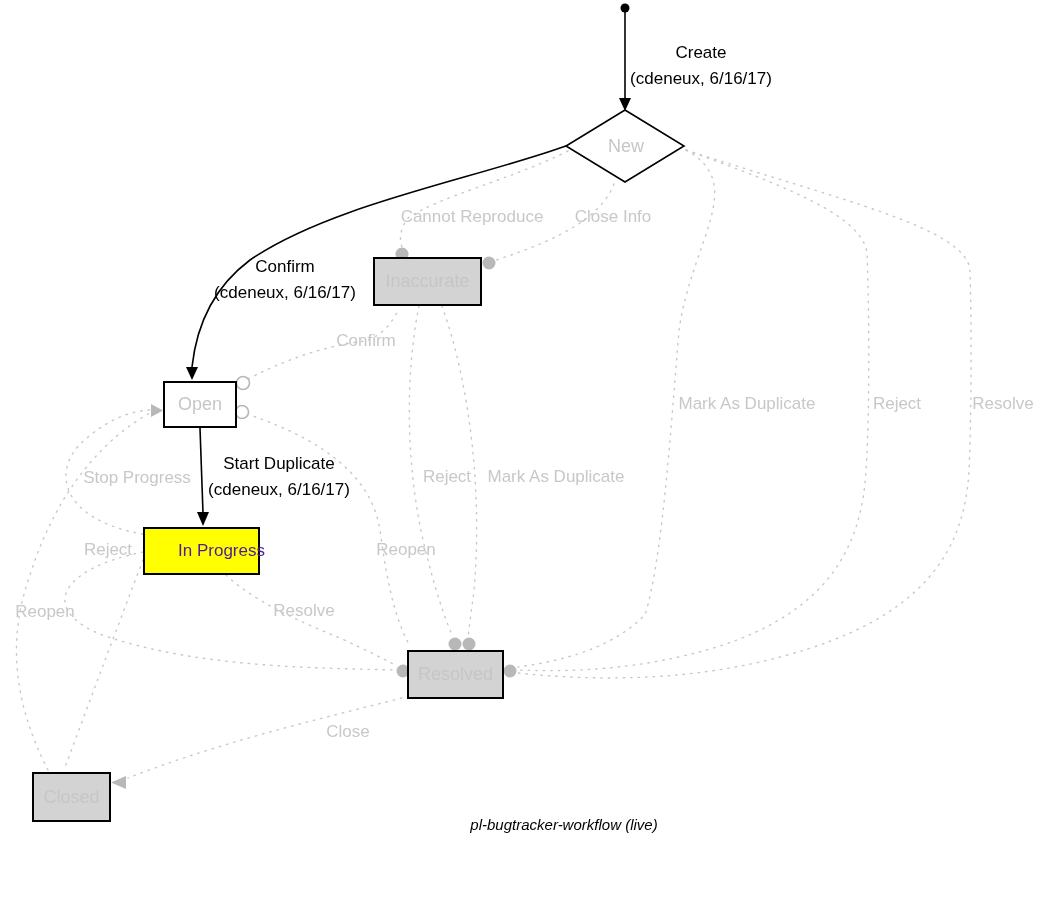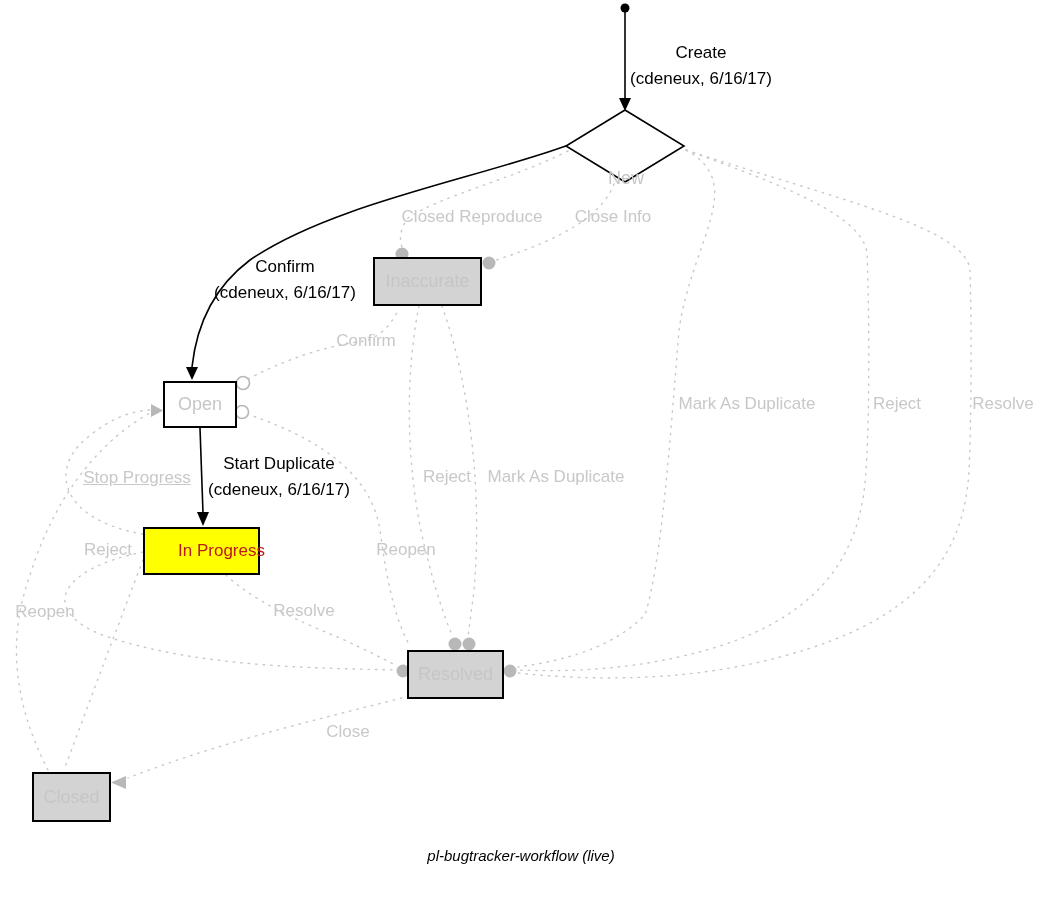--- a/index.html
+++ b/index.html
@@ -8,21 +8,21 @@
     font-family:"Liberation Sans", sans-serif;overflow:hidden;
   }
   svg.layer{position:absolute;left:0;top:0;}
   .state{
     position:absolute;border:2px solid #000;box-sizing:border-box;
     display:flex;align-items:center;justify-content:center;
     font-size:18px;color:#c6c6c6;white-space:nowrap;
   }
   .state.gray{background:#d3d3d3;}
   .state.white{background:#ffffff;}
-  .state.yellow{background:#ffff00;color:#b91c1c;padding-left:40px;}
+  .state.yellow{background:#ffff00;color:#4c1d95;padding-left:40px;}
   .diamond-label{
     position:absolute;transform:translate(-50%,-50%);
     font-size:18px;color:#c6c6c6;white-space:nowrap;
   }
   .elabel{
     position:absolute;transform:translate(-50%,-50%);
     font-size:17px;color:#c8c8c8;white-space:nowrap;
   }
   .elabel-black{
     position:absolute;transform:translate(-50%,-50%);
@@ -77,21 +77,21 @@
     <path d="M 625,12 L 625,99" fill="none" stroke="#000" stroke-width="1.6"></path>
     <polygon points="619,98 631,98 625,111" fill="#000"></polygon>
     <path d="M 566,146 C 470,180 330,205 250,260 C 210,290 196,330 192,367" fill="none" stroke="#000" stroke-width="1.6"></path>
     <polygon points="186,367 198,367 192,380" fill="#000"></polygon>
     <path d="M 200,428 L 203,513" fill="none" stroke="#000" stroke-width="1.6"></path>
     <polygon points="197,512 209,512 203,526" fill="#000"></polygon>
 
     <polygon points="625,110 684,146 625,182 566,146" fill="#ffffff" stroke="#000" stroke-width="1.6"></polygon>
   </svg>
 
-  <div class="diamond-label" style="left:626px;top:146px;margin-top:32px;">New</div>
+  <div class="diamond-label" style="left:626px;top:146px;">New</div>
 
   <div class="state white" style="left:163px;top:381px;width:74px;height:47px;">
     <span>Open</span>
   </div>
 
   <div class="state yellow" style="left:143px;top:527px;width:117px;height:48px;font-size:17px;">
     <span>In Progress</span>
   </div>
 
   <div class="state gray" style="left:373px;top:257px;width:109px;height:49px;">
@@ -114,30 +114,30 @@
   <div class="elabel-black" style="left:285px;top:280px;">
     <div>Confirm</div>
     <div>(cdeneux, 6/16/17)</div>
   </div>
 
   <div class="elabel-black" style="left:279px;top:477px;">
     <div>Start Duplicate</div>
     <div>(cdeneux, 6/16/17)</div>
   </div>
 
-  <div class="elabel" style="left:472px;top:217px;">Closed Reproduce</div>
+  <div class="elabel" style="left:472px;top:217px;">Cannot Reproduce</div>
   <div class="elabel" style="left:613px;top:217px;">Close Info</div>
   <div class="elabel" style="left:366px;top:341px;">Confirm</div>
   <div class="elabel" style="left:747px;top:404px;">Mark As Duplicate</div>
   <div class="elabel" style="left:897px;top:404px;">Reject</div>
   <div class="elabel" style="left:1003px;top:404px;">Resolve</div>
-  <div class="elabel" style="left:137px;top:478px;text-decoration:underline;">Stop Progress</div>
+  <div class="elabel" style="left:137px;top:478px;">Stop Progress</div>
   <div class="elabel" style="left:447px;top:477px;">Reject</div>
   <div class="elabel" style="left:556px;top:477px;">Mark As Duplicate</div>
   <div class="elabel" style="left:108px;top:550px;">Reject</div>
   <div class="elabel" style="left:406px;top:550px;">Reopen</div>
   <div class="elabel" style="left:45px;top:612px;">Reopen</div>
   <div class="elabel" style="left:304px;top:611px;">Resolve</div>
   <div class="elabel" style="left:320px;top:732px;margin-left:28px;">Close</div>
 
-  <div class="footer" style="top:847px;">pl-bugtracker-workflow (live)</div>
+  <div class="footer" style="top:816px;margin-left:43px;">pl-bugtracker-workflow (live)</div>
 
 </div>
 
 </body></html>

